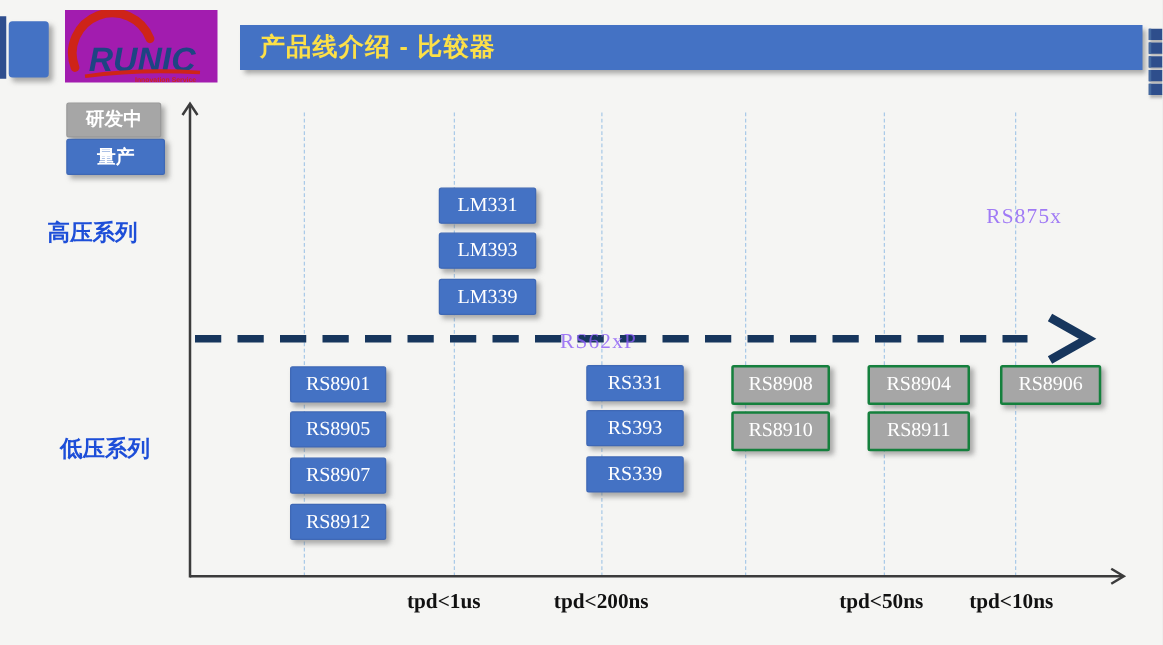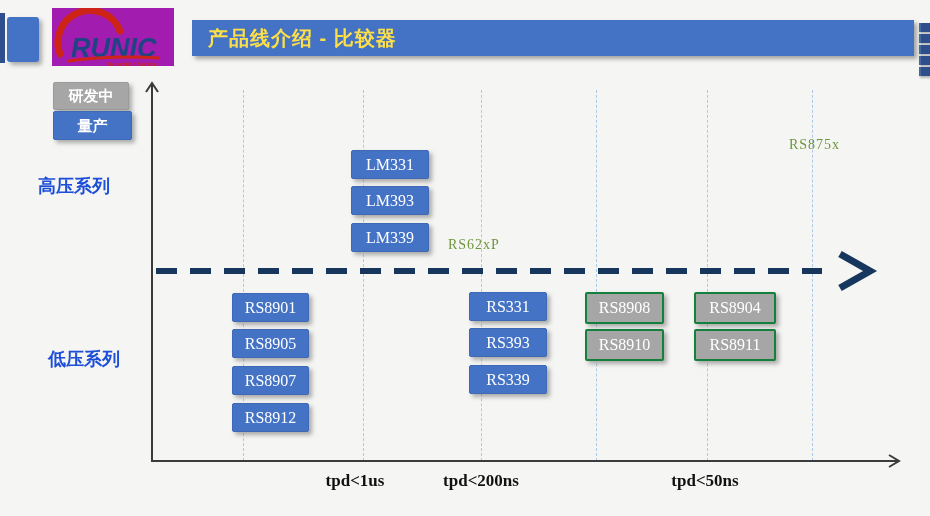--- a/index.html
+++ b/index.html
@@ -50,22 +50,22 @@
   }
   .pbox.blue{background:#4472C4;border:1px solid #3F68B5;}
   .pbox.gray{background:#A6A6A6;border:2px solid #15803d;}
   
   .x-label{
     position:absolute;top:471px;width:120px;text-align:center;
     font-family:"Liberation Serif",serif;font-weight:bold;font-size:17px;color:#111;
   }
   
   .watermark{
-    position:absolute;font-family:"Liberation Serif",serif;font-size:14px;
-    color:#4d7c0f;opacity:.8;letter-spacing:1px;
+    position:absolute;font-family:"Liberation Serif",serif;font-size:17px;
+    color:#8b5cf6;opacity:.8;letter-spacing:1px;margin-top:26px;
   }
   .wm-top{left:789px;top:137px;}
   .wm-center{left:448px;top:237px;}
 </style>
 </head>
 <body>
 
 <div class="slide">
 
   <div class="left-strip"></div>
@@ -132,21 +132,23 @@
   <div class="pbox blue" style="left:443px;top:292px;width:76px;height:27px;line-height:27px">RS331</div>
   <div class="pbox blue" style="left:443px;top:328px;width:76px;height:27px;line-height:27px">RS393</div>
   <div class="pbox blue" style="left:443px;top:365px;width:76px;height:27px;line-height:27px">RS339</div>
 
   <div class="pbox gray" style="left:559px;top:292px;width:75px;height:28px;line-height:28px">RS8908</div>
   <div class="pbox gray" style="left:559px;top:329px;width:75px;height:28px;line-height:28px">RS8910</div>
 
   <div class="pbox gray" style="left:668px;top:292px;width:78px;height:28px;line-height:28px">RS8904</div>
   <div class="pbox gray" style="left:668px;top:329px;width:78px;height:28px;line-height:28px">RS8911</div>
 
+  <div class="pbox gray" style="left:774px;top:292px;width:77px;height:28px;line-height:28px">RS8906</div>
 
   <div class="x-label" style="left:295px">tpd&lt;1us</div>
   <div class="x-label" style="left:421px">tpd&lt;200ns</div>
   <div class="x-label" style="left:645px">tpd&lt;50ns</div>
+  <div class="x-label" style="left:749px">tpd&lt;10ns</div>
 
   <div class="watermark wm-top">RS875x</div>
   <div class="watermark wm-center">RS62xP</div>
 
 </div>
 
 </body></html>

